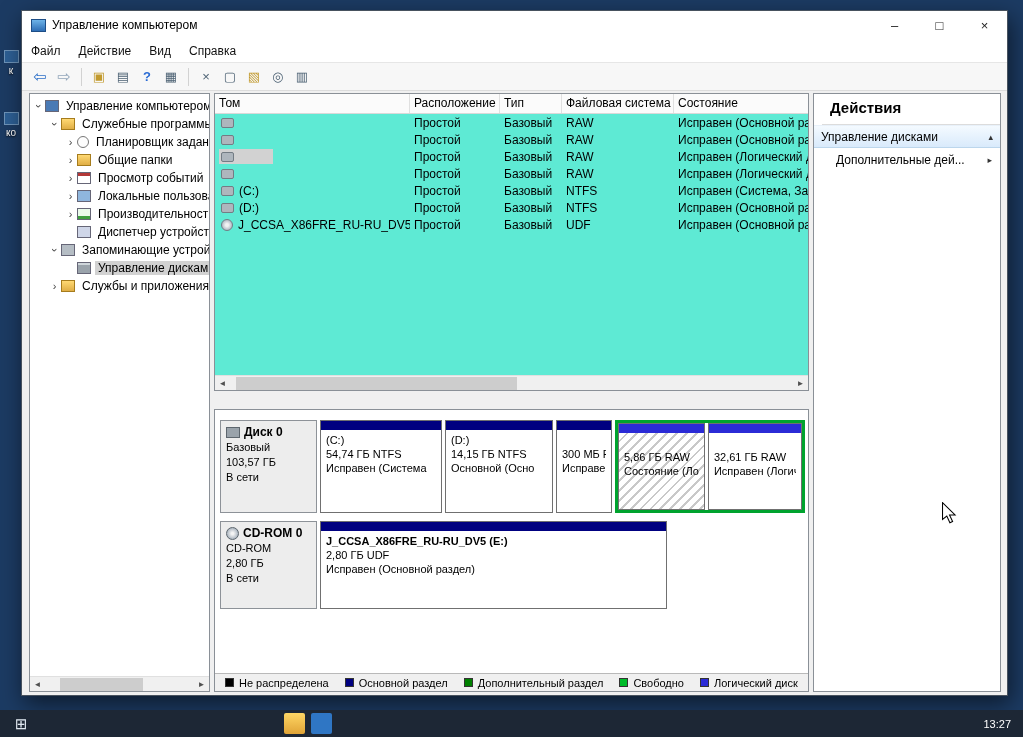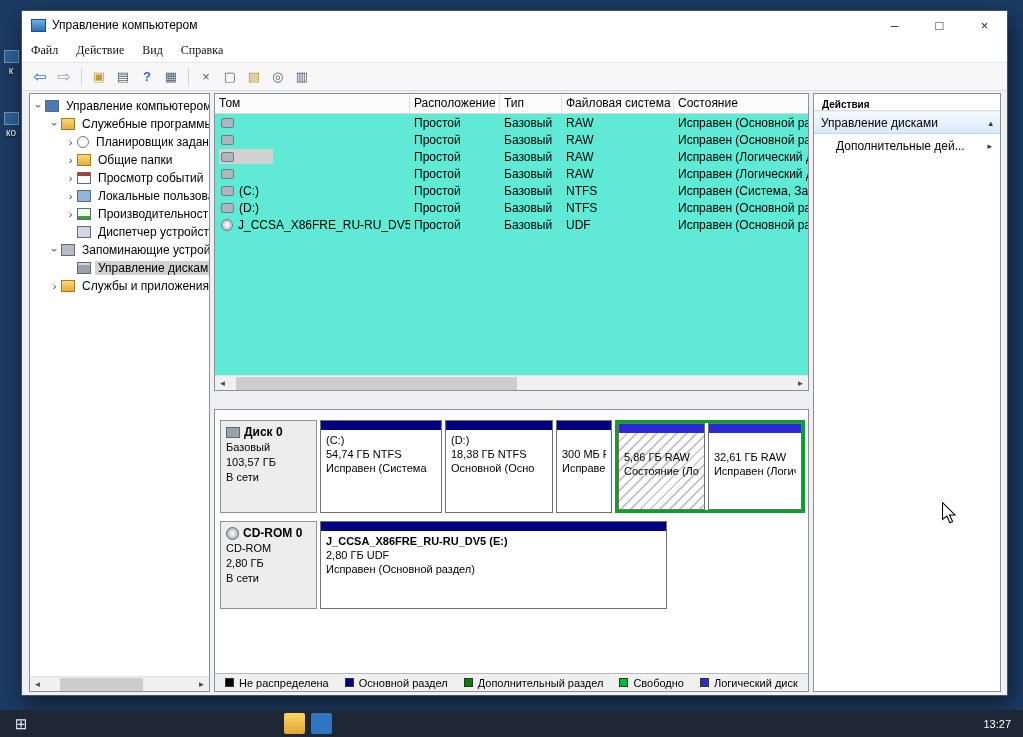--- a/index.html
+++ b/index.html
@@ -13,21 +13,21 @@
 
   
   .window { position:absolute; left:21px; top:10px; width:987px; height:686px; background:#f0f0f0;
             border:1px solid #48525e; box-shadow:3px 8px 22px rgba(0,0,0,.55); display:flex; flex-direction:column; }
 
   .titlebar { height:28px; background:#fff; display:flex; align-items:center; flex:0 0 auto; }
   .tb-icon { width:15px; height:13px; margin:0 6px 0 9px; background:linear-gradient(#6db3e8,#2d6db5); border:1px solid #1d4d86; flex:0 0 auto; }
   .tb-title { font-size:12px; color:#000; flex:1; white-space:nowrap; overflow:hidden; }
   .win-btn { width:45px; height:100%; display:flex; align-items:center; justify-content:center; font-size:13px; color:#222; }
 
-  .menubar { height:24px; background:#fff; border-bottom:1px solid #e6e6e6; display:flex; align-items:center; flex:0 0 auto;font-family:Liberation Serif, serif; }
+  .menubar { height:24px; background:#fff; border-bottom:1px solid #e6e6e6; display:flex; align-items:center; flex:0 0 auto; }
   .menu-item { font-size:12px; padding:0 9px; color:#111; }
 
   .toolbar { height:28px; background:#f7f7f7; border-bottom:1px solid #dcdcdc; display:flex; align-items:center; padding-left:7px; gap:2px; flex:0 0 auto; }
   .tool-btn { width:22px; height:22px; display:flex; align-items:center; justify-content:center; font-size:13px; color:#4d6274; }
   .tool-btn.back { color:#2f71c9; font-size:16px; }
   .tool-btn.forward { color:#93a7bb; font-size:16px; }
   .tool-btn.gold { color:#c29a2e; }
   .tool-btn.help { color:#2b6cd4; font-weight:bold; }
   .tool-sep { width:1px; height:18px; background:#d2d2d2; margin:0 4px; }
 
@@ -99,21 +99,21 @@
   .ext-wrap { flex:1; display:flex; gap:3px; border:3px solid #00a32e; min-width:0; }
   .w-l1 { flex:48; } .w-l2 { flex:52; }
   .w-cd { width:347px; flex:0 0 auto; }
 
   .legend { height:18px; flex:0 0 auto; background:#f0f0f0; border-top:1px solid #b9b9b9; display:flex; align-items:center; gap:16px; padding:0 10px; font-size:11px; overflow:hidden; }
   .leg-item { display:flex; align-items:center; gap:5px; white-space:nowrap; }
   .leg-swatch { width:9px; height:9px; border:1px solid #333; flex:0 0 auto; }
 
   
   .actions-pane { width:188px; flex:0 0 auto; display:flex; flex-direction:column; }
-  .actions-title { font-size:10px; font-weight:bold; padding:5px 8px 0; border-bottom:1px solid #dcdcdc; }
+  .actions-title { font-size:15px; font-weight:bold; padding:5px 8px 8px; border-bottom:1px solid #dcdcdc;margin-left:8px; }
   .action-section { height:23px; display:flex; align-items:center; font-size:12px; padding:0 7px;
                     background:linear-gradient(#f4faff,#d9eafb); border-top:1px solid #e8f1fa; border-bottom:1px solid #bcd6ec; }
   .action-section .lab { flex:1; white-space:nowrap; overflow:hidden; }
   .action-more { height:23px; display:flex; align-items:center; font-size:12px; padding:0 8px 0 22px; }
   .action-more .lab { flex:1; white-space:nowrap; overflow:hidden; }
   .chev { font-size:9px; color:#333; flex:0 0 auto; }
 
   
   .taskbar { position:absolute; left:0; bottom:0; width:100%; height:27px; background:#1d2735; }
   .tb-start { position:absolute; left:0; top:0; width:42px; height:100%; color:#dfe7f0; font-size:15px; display:flex; align-items:center; justify-content:center; }
@@ -386,21 +386,21 @@
                     <div class="pb-line">(C:)</div>
                     <div class="pb-line">54,74 ГБ NTFS</div>
                     <div class="pb-line">Исправен (Система</div>
                   </div>
                 </div>
 
                 <div class="part w-d">
                   <div class="part-strip" style="background: rgb(0, 0, 128);"></div>
                   <div class="part-body">
                     <div class="pb-line">(D:)</div>
-                    <div class="pb-line">18,38 ГБ NTFS</div>
+                    <div class="pb-line">14,15 ГБ NTFS</div>
                     <div class="pb-line">Основной (Осно</div>
                   </div>
                 </div>
 
                 <div class="part w-sr">
                   <div class="part-strip" style="background: rgb(0, 0, 128);"></div>
                   <div class="part-body">
                     <div class="pb-line"></div>
                     <div class="pb-line">300 МБ R</div>
                     <div class="pb-line">Исправе</div>

